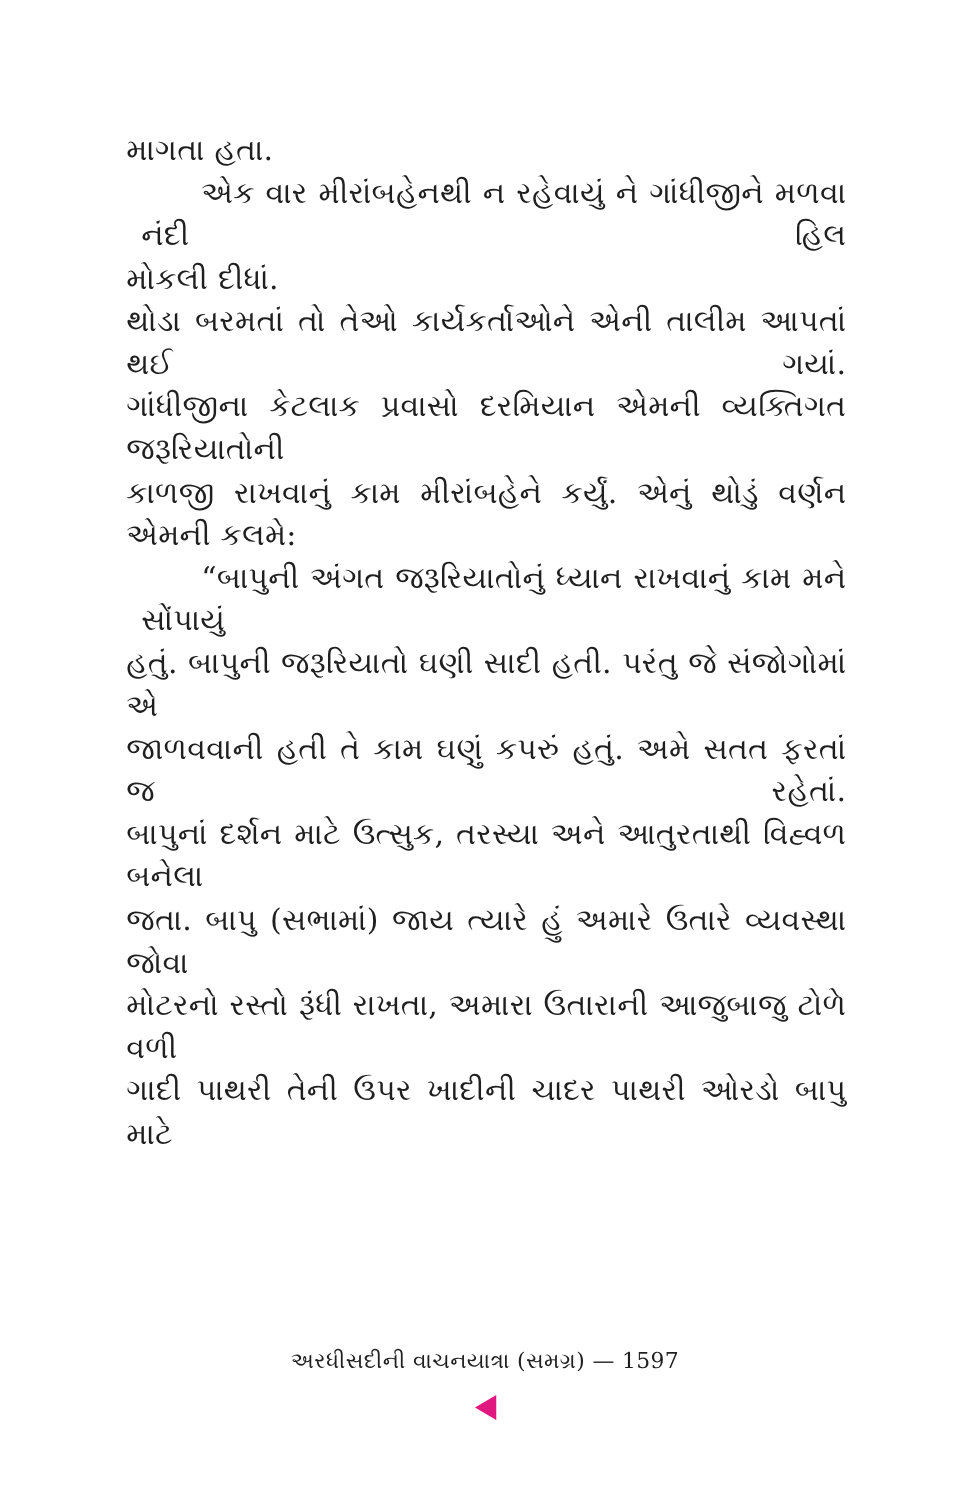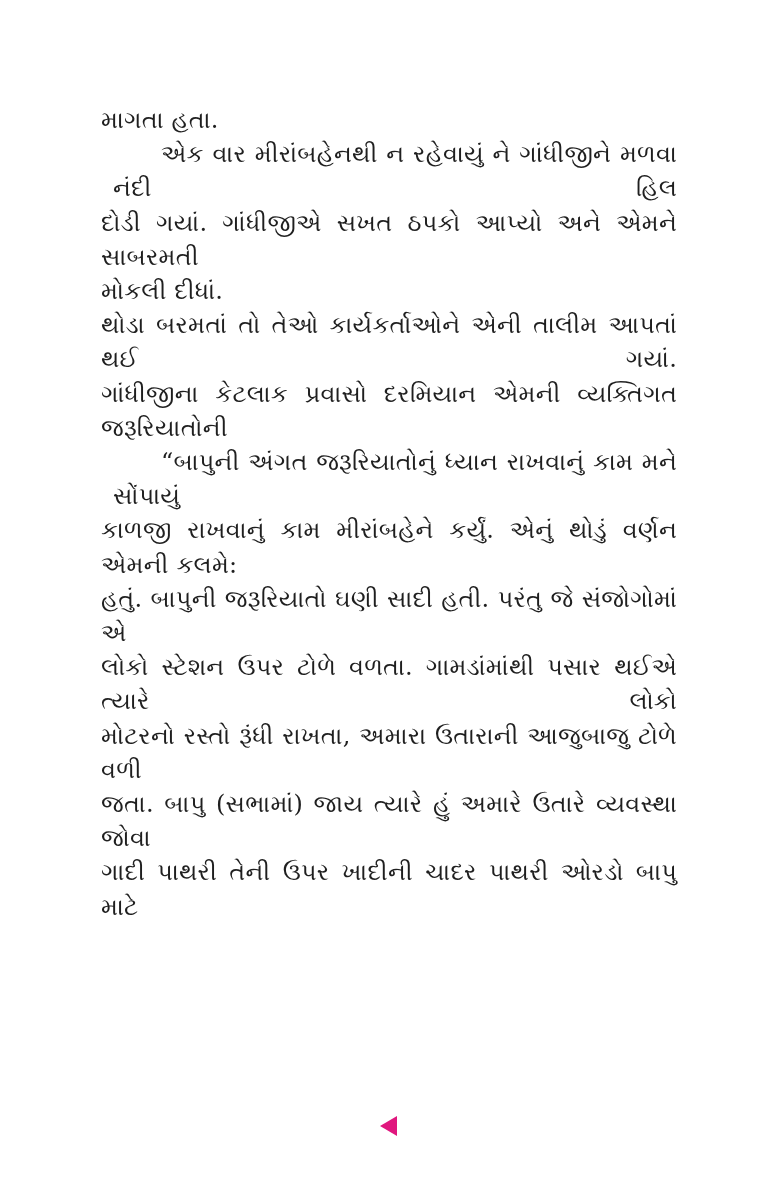--- a/index.html
+++ b/index.html
@@ -54,26 +54,29 @@
     border-right: 17px solid #e0177e;
   }
 </style>
 </head>
 <body>
 
 <div class="page" style="color: rgb(31, 31, 31); background: rgb(255, 255, 255);">
   <div class="text-block">
       <div class="line para-end">માગતા હતા.</div>
       <div class="line indent">એક વાર મીરાંબહેનથી ન રહેવાયું ને ગાંધીજીને મળવા નંદી હિલ</div>
-      <div class="line">દોડી ગયાં. ગાંધીજીએ સખત ઠપકો આપ્યો અને એમને સાબરમતી</div>
       <div class="line para-end">મોકલી દીધાં.</div>
       <div class="line">થોડા બરમતાં તો તેઓ કાર્યકર્તાઓને એની તાલીમ આપતાં થઈ ગયાં.</div>
       <div class="line">ગાંધીજીના કેટલાક પ્રવાસો દરમિયાન એમની વ્યક્તિગત જરૂરિયાતોની</div>
+      <div class="line para-end">કાળજી રાખવાનું કામ મીરાંબહેને કર્યું. એનું થોડું વર્ણન એમની કલમે:</div>
       <div class="line indent">“બાપુની અંગત જરૂરિયાતોનું ધ્યાન રાખવાનું કામ મને સોંપાયું</div>
-      <div class="line para-end">કાળજી રાખવાનું કામ મીરાંબહેને કર્યું. એનું થોડું વર્ણન એમની કલમે:</div>
       <div class="line">હતું. બાપુની જરૂરિયાતો ઘણી સાદી હતી. પરંતુ જે સંજોગોમાં એ</div>
-      <div class="line">લોકો સ્ટેશન ઉપર ટોળે વળતા. ગામડાંમાંથી પસાર થઈએ ત્યારે લોકો</div>
+      <div class="line">જાળવવાની હતી તે કામ ઘણું કપરું હતું. અમે સતત ફરતાં જ રહેતાં.</div>
+      <div class="line">બાપુનાં દર્શન માટે ઉત્સુક, તરસ્યા અને આતુરતાથી વિહ્વળ બનેલા</div>
+      <div class="line">જતા. બાપુ (સભામાં) જાય ત્યારે હું અમારે ઉતારે વ્યવસ્થા જોવા</div>
       <div class="line">મોટરનો રસ્તો રૂંધી રાખતા, અમારા ઉતારાની આજુબાજુ ટોળે વળી</div>
-      <div class="line">જતા. બાપુ (સભામાં) જાય ત્યારે હું અમારે ઉતારે વ્યવસ્થા જોવા</div>
       <div class="line">ગાદી પાથરી તેની ઉપર ખાદીની ચાદર પાથરી ઓરડો બાપુ માટે</div>
     </div>
+  <div class="footer">
+    <span>અરધીસદીની વાચનયાત્રા (સમગ્ર) — 1597</span>
+  </div>
   <div class="end-marker" style="border-right-color: rgb(224, 23, 126);"></div>
 </div>
 
 </body></html>

